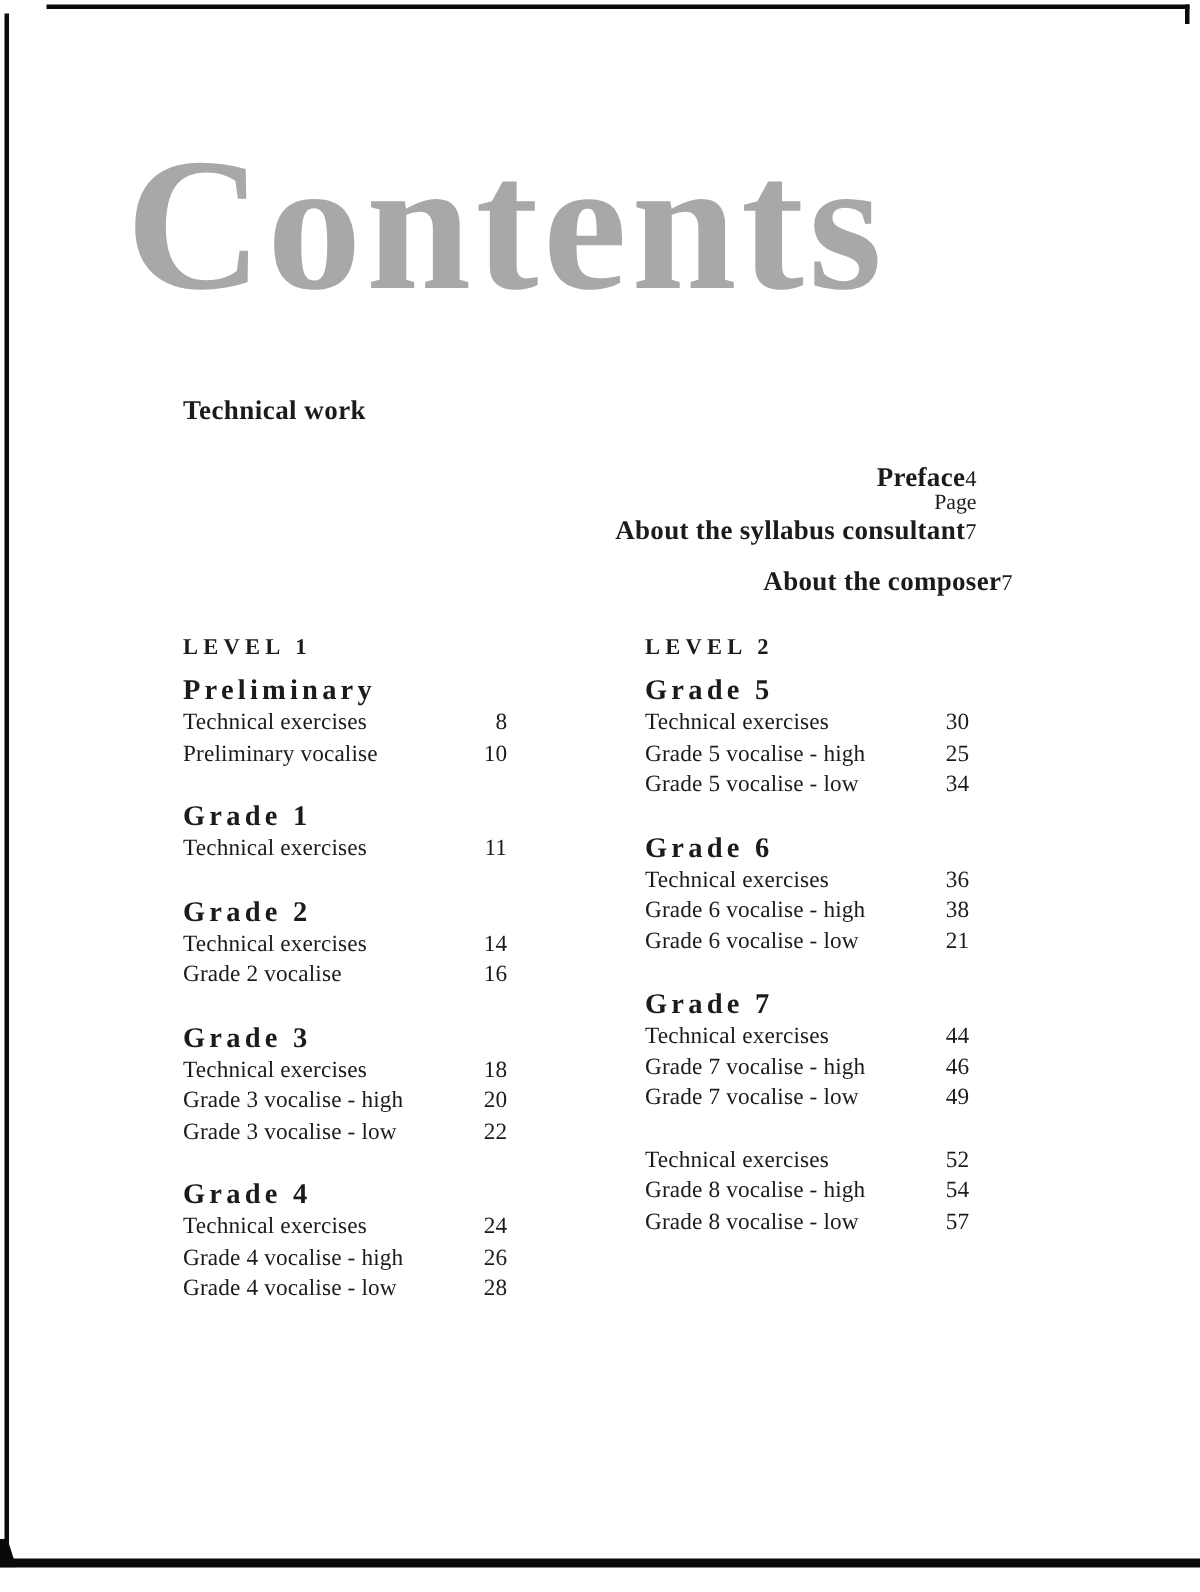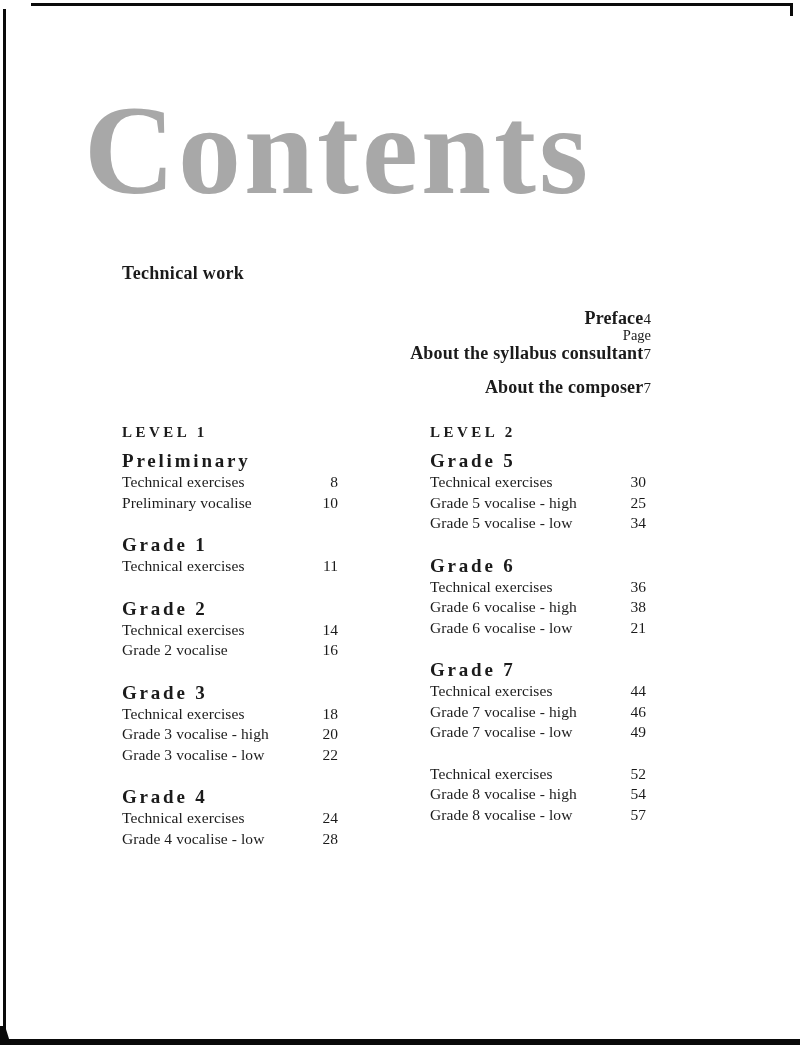--- a/index.html
+++ b/index.html
@@ -31,21 +31,21 @@
     text-align:right; font-size:14.5px;margin-top:40px;
   }
   .fm-row {
     position:absolute; left:122px; width:529px;
     display:flex; justify-content:flex-end; align-items:baseline;
   }
   .fm-row .lbl { font-size:18px; font-weight:700; letter-spacing:0.2px; }
   .fm-row .num { font-size:15px; }
   .fm-row-0 { top:308px; }
   .fm-row-1 { top:343px; }
-  .fm-row-2 { top:377px; }
+  .fm-row-2 { top:377px;margin-left:24px; }
 
   .cols { position:absolute; left:122px; top:422px; display:flex; gap:92px; }
   .col  { width:216px; }
   .level-heading {
     font-size:15px; font-weight:700; letter-spacing:3.5px;
     line-height:21px; margin-bottom:7px; white-space:nowrap;
   }
   .section { margin-bottom:21px; }
   .section-heading {
     font-size:19px; font-weight:700; letter-spacing:2.8px;
@@ -133,20 +133,24 @@
             <span class="num">22</span>
           </div>
         </div>
         <div class="section">
           <div class="section-heading">Grade 4</div>
           <div class="toc-row">
             <span class="lbl">Technical exercises</span>
             <span class="num">24</span>
           </div>
           <div class="toc-row">
+            <span class="lbl">Grade 4 vocalise - high</span>
+            <span class="num">26</span>
+          </div>
+          <div class="toc-row">
             <span class="lbl">Grade 4 vocalise - low</span>
             <span class="num">28</span>
           </div>
         </div>
       </div>
     <div class="col">
         <div class="level-heading">LEVEL 2</div>
         <div class="section">
           <div class="section-heading">Grade 5</div>
           <div class="toc-row">

